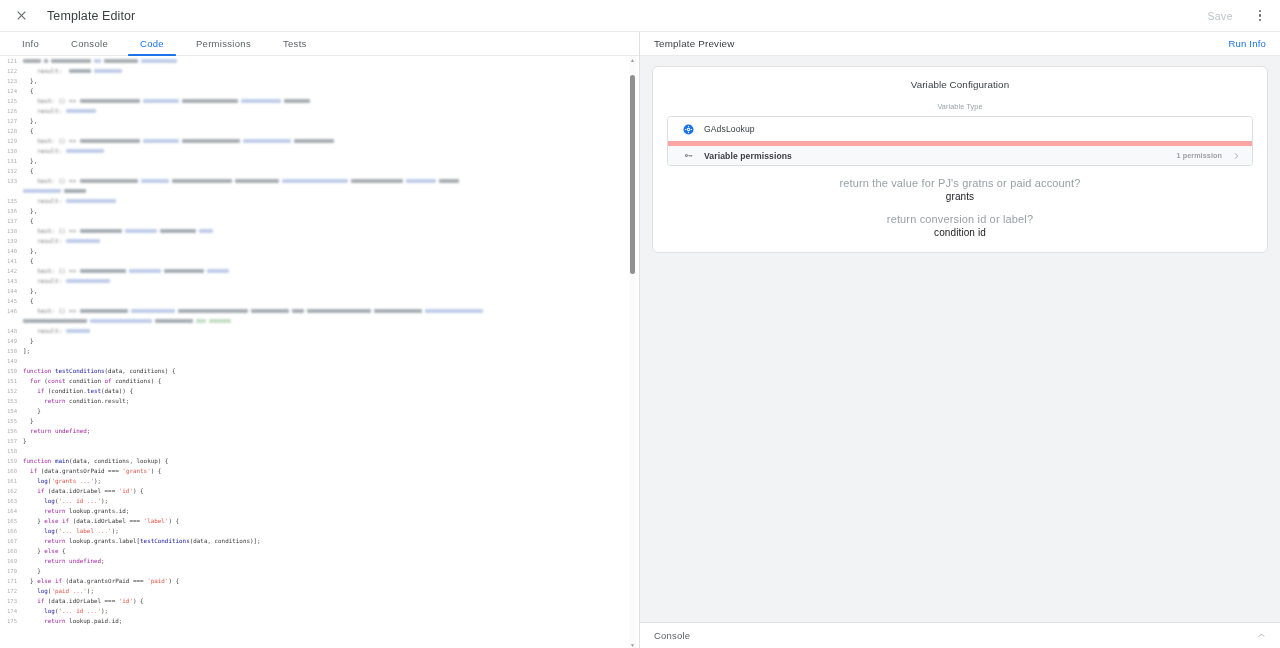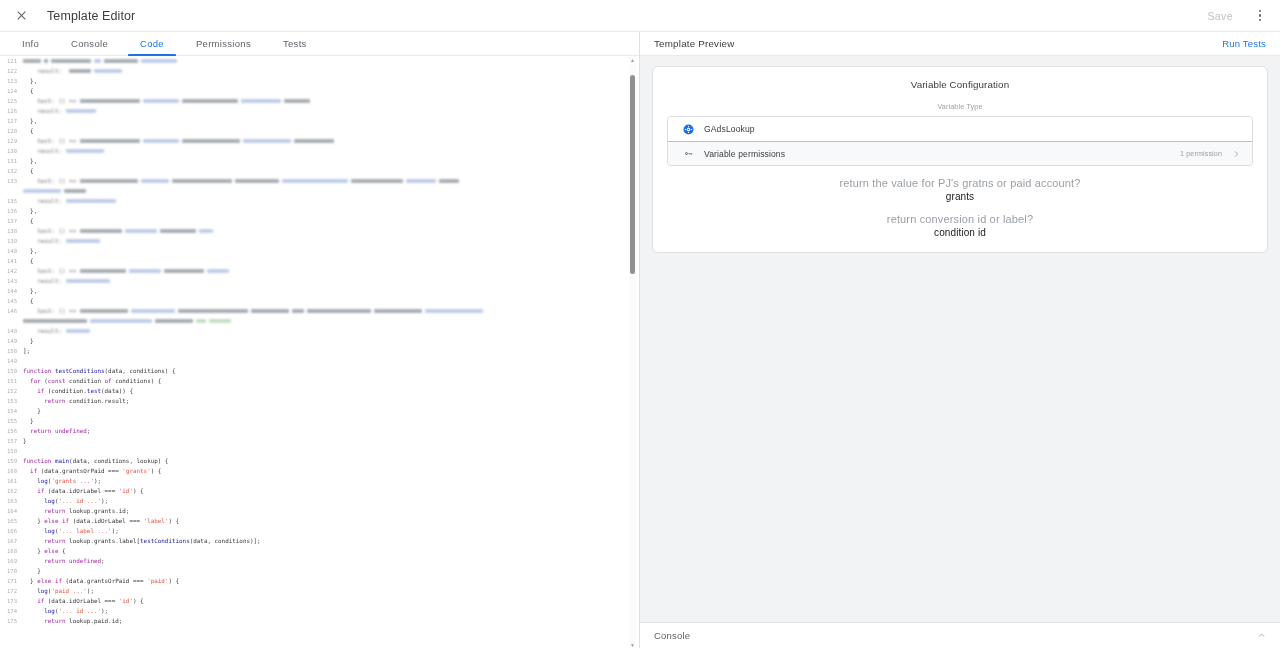--- a/index.html
+++ b/index.html
@@ -169,21 +169,21 @@
     border: 1px solid #dadce0;
     border-radius: 4px;
     overflow:hidden;
   }
   .select-row {
     display:flex; align-items:center;
     height: 24px; padding: 0 12px;
     cursor:pointer;
   }
   .select-row.primary { background:#fff; }
-  .select-row.perm { background:#f8f9fa; border-top:1px solid #fca5a5; }
+  .select-row.perm { background:#f8f9fa; border-top:5px solid #fca5a5;font-weight:bold; }
   .row-icon { width:16px; height:16px; flex:none; display:flex; align-items:center; justify-content:center; margin-right: 8px; }
   .row-label { font-size: 8.6px; color:#3c4043; letter-spacing:.1px; }
   .row-spacer { flex:1 1 auto; }
   .perm-count { font-size: 7.2px; color:#9aa0a6; margin-right:10px; letter-spacing:.1px; }
   .chevron-right { color:#9aa0a6; display:flex; align-items:center; }
 
   .kv-block { margin-top: 11px; }
   .kv-label { font-size: 11px; color:#9aa0a6; letter-spacing:.15px; margin-bottom: 2px; }
   .kv-value { font-size: 10px; color:#202124; letter-spacing:.1px; }
 
@@ -475,21 +475,21 @@
           <div class="arrow" style="bottom:0;">▼</div>
         </div>
       </div>
     </div>
 
     <div class="right-pane">
 
       <div class="preview-header">
         <span class="preview-title">Template Preview</span>
         <span class="preview-spacer"></span>
-        <span class="run-code">Run Tests</span>
+        <span class="run-code">Run Info</span>
       </div>
 
       <div class="preview-body">
         <div class="card">
           <div class="card-title">Variable Configuration</div>
 
           <div class="field-label">Variable Type</div>
 
           <div class="select-box">
             <div class="select-row primary">

